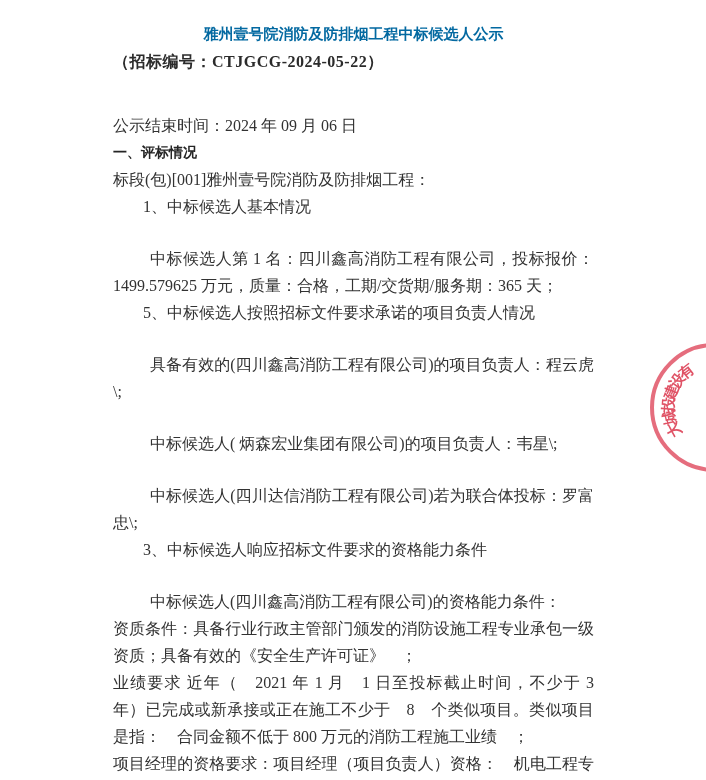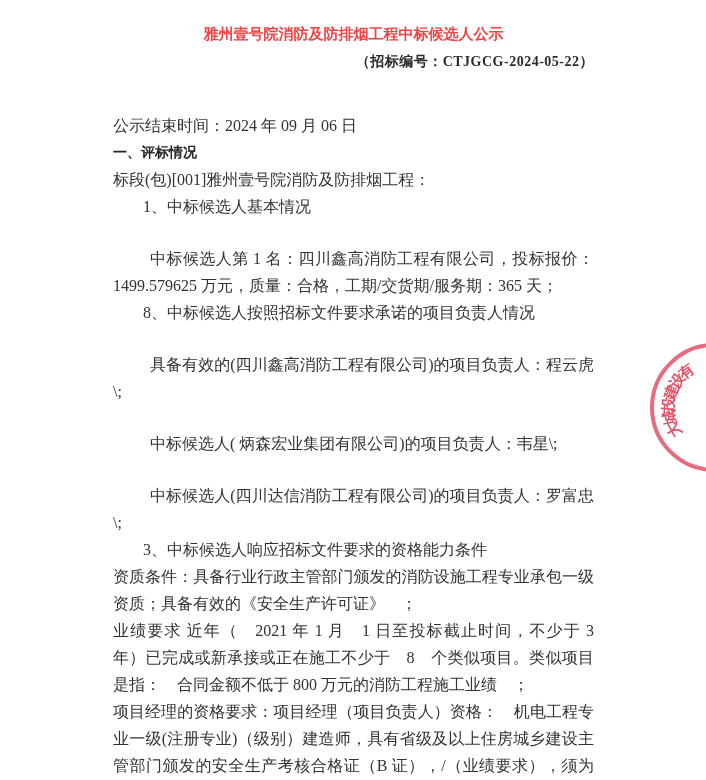--- a/index.html
+++ b/index.html
@@ -14,30 +14,30 @@
     background: #ffffff;
     overflow: hidden;
     font-family: "Liberation Serif", "DejaVu Serif", serif;
     color: #323232;
     box-sizing: border-box;
     padding: 21px 112px 0 113px;
   }
   .doc-title {
     font-size: 15px;
     font-weight: 700;
-    color: #ef4444;
+    color: #0369a1;
     text-align: center;
     line-height: 27px;
     margin: 0;
   }
   .doc-subtitle {
-    font-size: 14px;
+    font-size: 16px;
     font-weight: 700;
     color: #2b2b2b;
-    text-align: right;
+    text-align: left;
     line-height: 27px;
     margin: 0 0 37px 0;
     letter-spacing: 0.5px;
   }
   .body-text p {
     margin: 0;
     font-size: 16px;
     line-height: 27px;
     text-align: justify;
     text-justify: inter-character;
@@ -80,25 +80,26 @@
   <h1 class="doc-title">雅州壹号院消防及防排烟工程中标候选人公示</h1>
 
   <div class="doc-subtitle">（招标编号：CTJGCG-2024-05-22）</div>
 
   <div class="body-text">
       <p class="indent-flush">公示结束时间：2024 年 09 月 06 日</p>
       <p class="indent-flush bold">一、评标情况</p>
       <p class="indent-flush">标段(包)[001]雅州壹号院消防及防排烟工程：</p>
       <p class="indent-num">1、中标候选人基本情况</p>
       <p class="indent-sub">中标候选人第 1 名：四川鑫高消防工程有限公司，投标报价：1499.579625 万元，质量：合格，工期/交货期/服务期：365 天；</p>
-      <p class="indent-num">8、中标候选人按照招标文件要求承诺的项目负责人情况</p>
+      <p class="indent-num">5、中标候选人按照招标文件要求承诺的项目负责人情况</p>
       <p class="indent-sub">具备有效的(四川鑫高消防工程有限公司)的项目负责人：程云虎\;</p>
       <p class="indent-sub">中标候选人( 炳森宏业集团有限公司)的项目负责人：韦星\;</p>
-      <p class="indent-sub">中标候选人(四川达信消防工程有限公司)的项目负责人：罗富忠\;</p>
+      <p class="indent-sub">中标候选人(四川达信消防工程有限公司)若为联合体投标：罗富忠\;</p>
       <p class="indent-num">3、中标候选人响应招标文件要求的资格能力条件</p>
+      <p class="indent-sub">中标候选人(四川鑫高消防工程有限公司)的资格能力条件：</p>
       <p class="indent-flush">资质条件：具备行业行政主管部门颁发的消防设施工程专业承包一级资质；具备有效的《安全生产许可证》　；</p>
       <p class="indent-flush">业绩要求 近年（　2021 年 1 月　1 日至投标截止时间，不少于 3 年）已完成或新承接或正在施工不少于　8　个类似项目。类似项目是指：　合同金额不低于 800 万元的消防工程施工业绩　；</p>
       <p class="indent-flush">项目经理的资格要求：项目经理（项目负责人）资格：　机电工程专业一级(注册专业)（级别）建造师，具有省级及以上住房城乡建设主管部门颁发的安全生产考核合格证（B 证），/（业绩要求），须为本单位人员（若为联合体投标，须为联合体牵头人人员）。；</p>
     </div>
 
   <div class="stamp" style="border-color: rgba(224, 83, 102, 0.85);">
       <span class="seal-char" style="transform: translate(-50%, -50%) rotate(152deg) translate(46px) rotate(90deg); color: rgb(224, 83, 102);">大</span>
       <span class="seal-char" style="transform: translate(-50%, -50%) rotate(168deg) translate(46px) rotate(90deg); color: rgb(224, 83, 102);">城</span>
       <span class="seal-char" style="transform: translate(-50%, -50%) rotate(184deg) translate(46px) rotate(90deg); color: rgb(224, 83, 102);">投</span>
       <span class="seal-char" style="transform: translate(-50%, -50%) rotate(200deg) translate(46px) rotate(90deg); color: rgb(224, 83, 102);">建</span>

